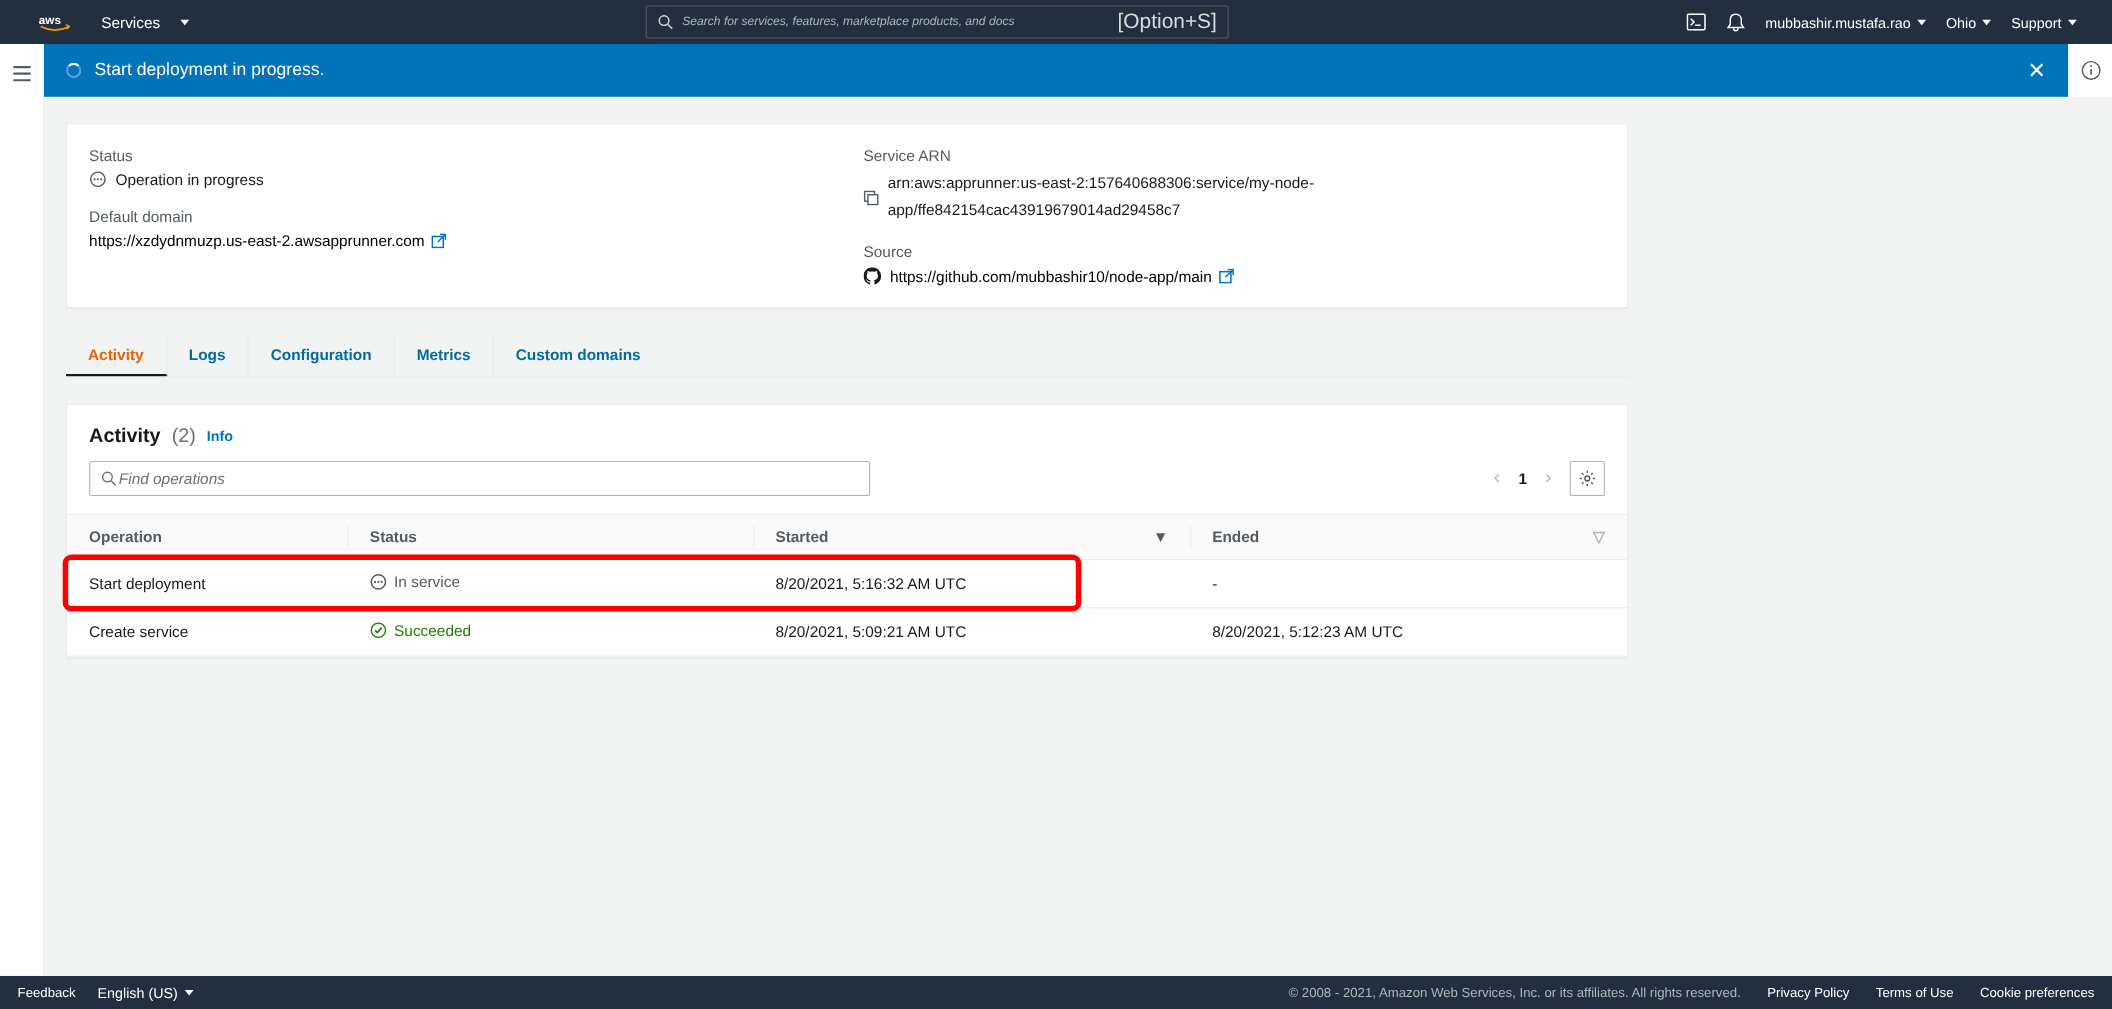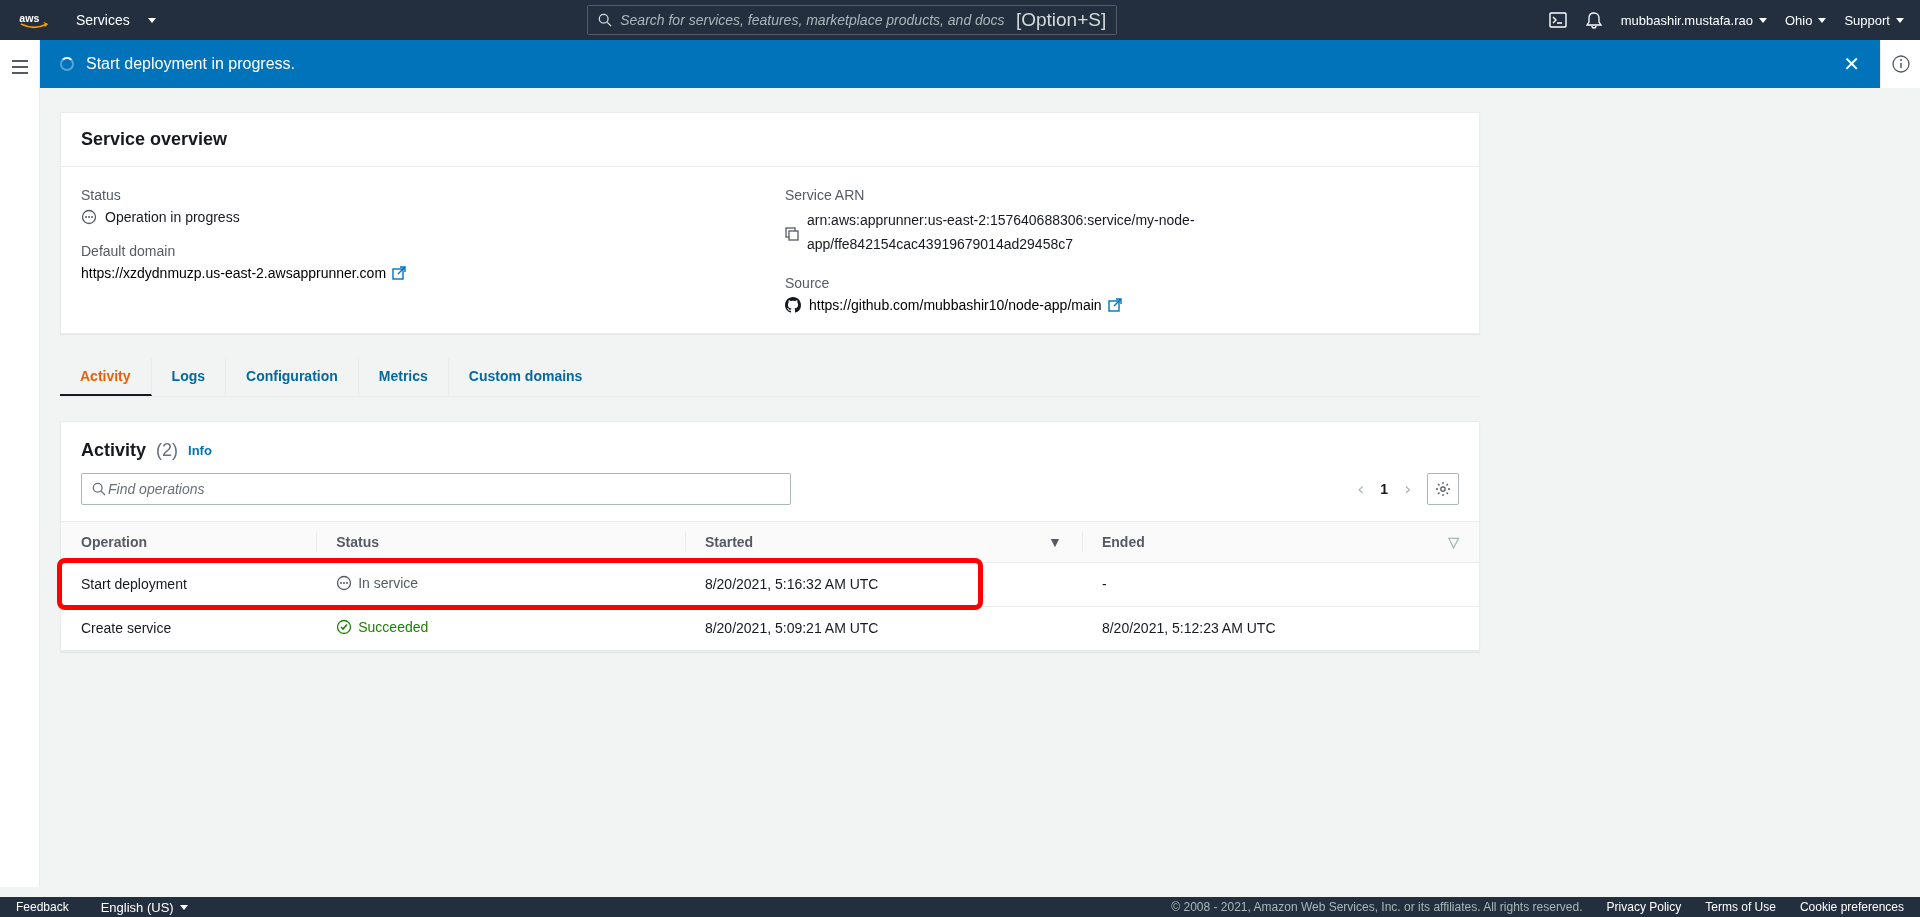--- a/index.html
+++ b/index.html
@@ -1,25 +1,25 @@
 <!DOCTYPE html>
 <html><head>
 <meta charset="utf-8">
 <style>
 * { margin: 0; padding: 0; box-sizing: border-box; }
 body { font-family: "Amazon Ember", "Helvetica Neue", Arial, sans-serif; background: #f2f3f3; color: #16191f; font-size: 14px; }
 
 
-.top-nav { background: #232f3e; height: 40px; display: flex; align-items: center; padding: 0 16px; color: #fff; }
+.top-nav { background: #232f3e; height: 40px; display: flex; align-items: center; padding: 0 32px; color: #fff; }
 .aws-logo { display: flex; align-items: center; margin-right: 24px; }
 .aws-logo svg { height: 18px; }
 .services-btn { color: #fff; display: flex; align-items: center; gap: 18px; cursor: pointer; }
 .search-wrap { flex: 1; display: flex; justify-content: center; }
 .search-box { width: 530px; height: 30px; border: 1px solid #545b64; border-radius: 2px; background: #232f3e; display: flex; align-items: center; padding: 0 10px; color: #d5dbdb; gap: 8px; }
-.search-box input { flex: 1; background: transparent; border: none; outline: none; color: #bef264; font-style: italic; font-size: 14px; }
+.search-box input { flex: 1; background: transparent; border: none; outline: none; color: #bef264; font-style: italic; font-size: 11px; }
 .search-box input::placeholder { color: #aab7b8; font-style: italic; }
 .kbd { color: #d5dbdb; font-size: 19px; }
 .nav-right { display: flex; align-items: center; gap: 18px; margin-left: auto; }
 .nav-icon-btn { color: #fff; cursor: pointer; display: flex; align-items: center; }
 .nav-link { color: #fff; display: flex; align-items: center; gap: 6px; cursor: pointer; font-size: 13px; }
 
 
 .app-body { display: flex; min-height: calc(100vh - 40px - 30px); }
 .side-rail { width: 40px; background: #fff; border-right: 1px solid #e9ebed; display: flex; justify-content: center; padding-top: 20px; }
 .hamburger { cursor: pointer; color: #545b64; }
@@ -74,21 +74,21 @@
 table.activity td { padding: 12px 20px; border-bottom: 1px solid #e9ebed; }
 table.activity th:not(:first-child)::before { content:''; position:absolute; left:0; top:25%; height:50%; border-left:1px solid #e9ebed; }
 
 .status-inprogress { display: inline-flex; align-items: center; gap: 6px; color: #545b64; }
 .status-succeeded { display: inline-flex; align-items: center; gap: 6px; color: #1d8102; }
 .row-highlight td { outline: none; }
 .row-highlight { position: relative; }
 .row-highlight::after { content: ''; position: absolute; left: -4px; right: 35%; top: -4px; bottom: -4px; border: 5px solid #ff0000; border-radius: 8px; pointer-events: none; }
 
 
-.footer { position: fixed; bottom: 0; left: 0; right: 0; background: #232f3e; color: #d5dbdb; height: 20px; display: flex; align-items: center; padding: 0 16px; font-size: 12px; gap: 32px; }
+.footer { position: fixed; bottom: 0; left: 0; right: 0; background: #232f3e; color: #d5dbdb; height: 30px; display: flex; align-items: center; padding: 0 16px; font-size: 12px; gap: 20px; }
 .footer .right { margin-left: auto; display: flex; gap: 24px; align-items: center; }
 .footer a { color: #fff; text-decoration: none; }
 .footer .copy { color: #aab7b8; }
 
 .caret-down { width: 0; height: 0; border-left: 4px solid transparent; border-right: 4px solid transparent; border-top: 5px solid currentColor; display: inline-block; }
 .chev { font-family: monospace; cursor: pointer; color: #aab7b8; font-size: 18px; line-height: 1; user-select: none; }
 svg { display: block; }
 </style>
 </head>
 <body>
@@ -163,21 +163,20 @@
       <svg width="18" height="18" viewBox="0 0 18 18">
           <circle cx="9" cy="9" r="8" stroke="#545b64" stroke-width="1.3" fill="none"></circle>
           <circle cx="9" cy="5" r="1" fill="#545b64"></circle>
           <line x1="9" y1="8" x2="9" y2="13" stroke="#545b64" stroke-width="1.5"></line>
         </svg>
     </div>
 
     <div class="content">
 
       <div class="panel">
-        <div class="panel-header">Service overview</div>
         <div class="panel-body">
           <div class="overview-grid">
             <div class="ov-col">
               <div class="ov-item">
                 <div class="label">Status</div>
                 <div class="ov-val">
                   <svg width="16" height="16" viewBox="0 0 16 16">
                       <circle cx="8" cy="8" r="6.5" stroke="#545b64" stroke-width="1.3" fill="none"></circle>
                       <circle cx="5" cy="8" r="1" fill="#545b64"></circle>
                       <circle cx="8" cy="8" r="1" fill="#545b64"></circle>

